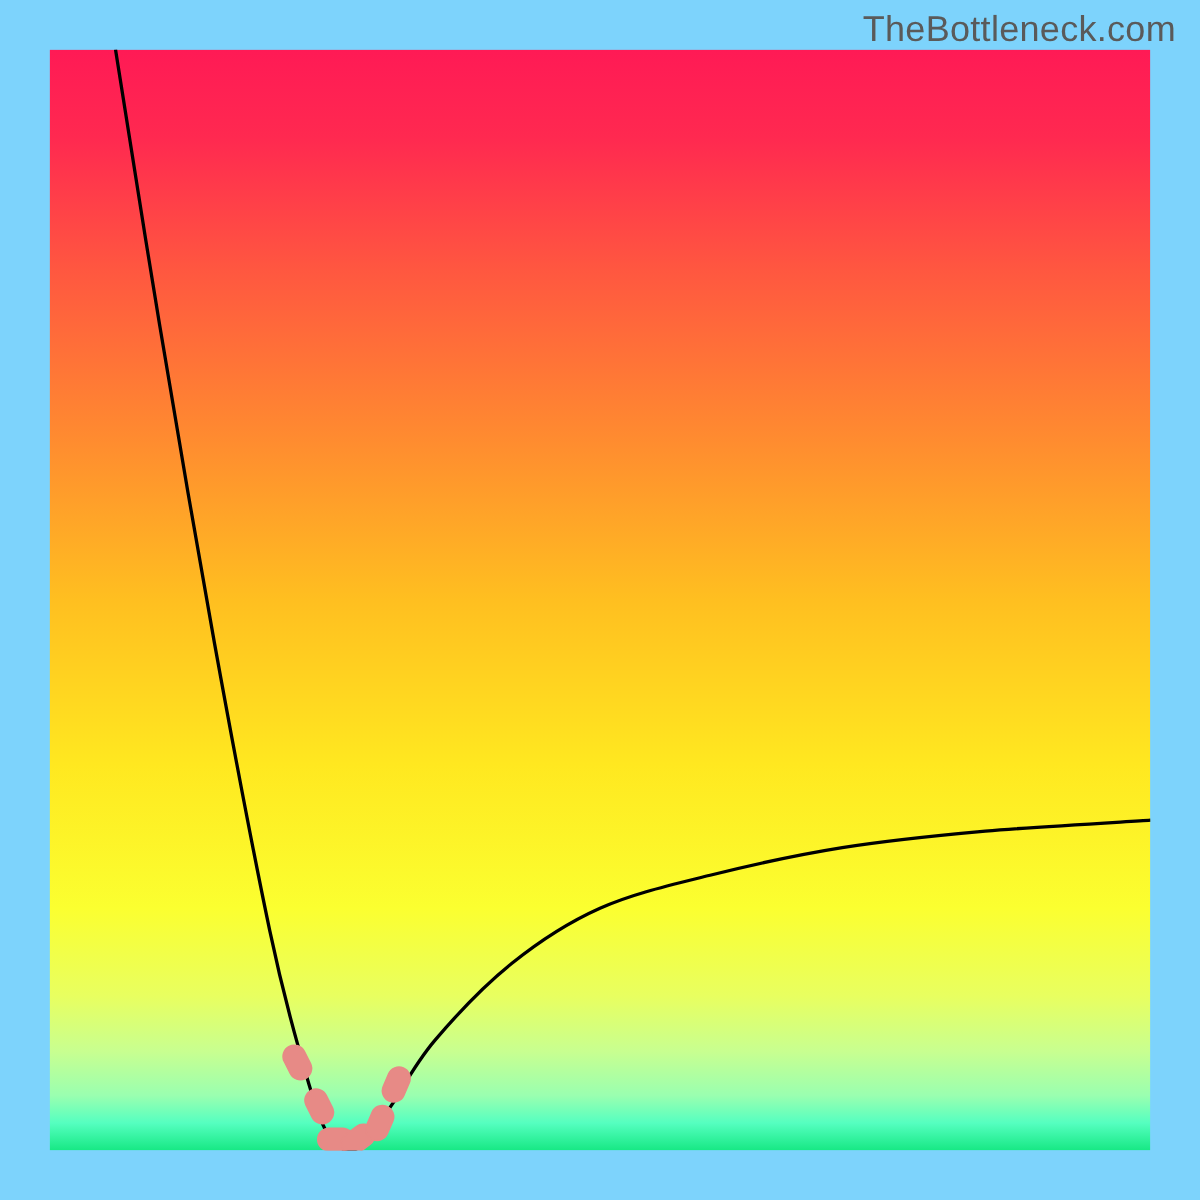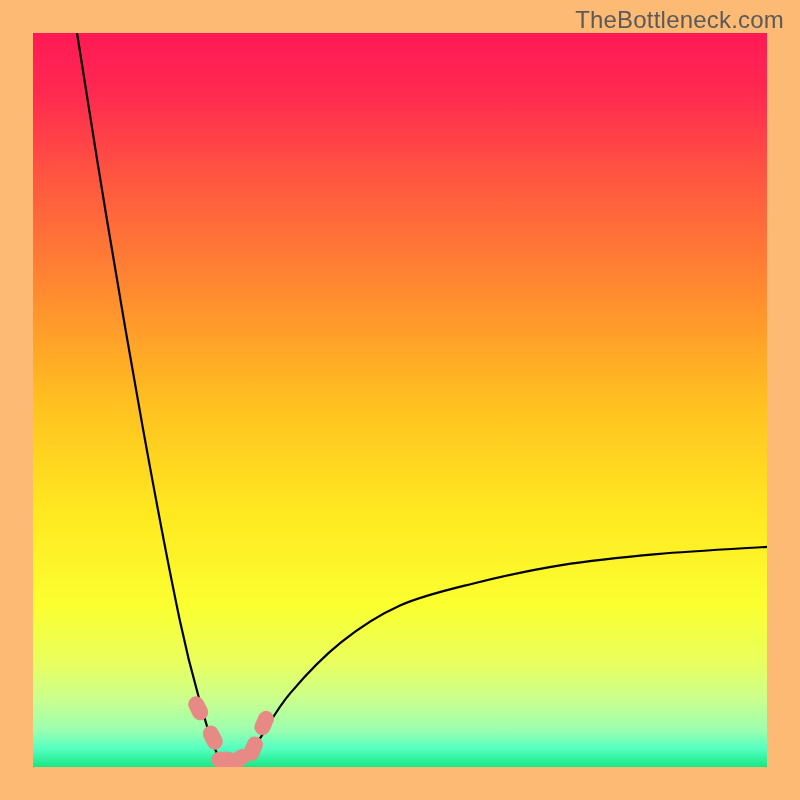--- a/index.html
+++ b/index.html
@@ -1,21 +1,21 @@
 <!DOCTYPE html>
 <html><head>
 <meta charset="utf-8">
 <style>
   * { margin: 0; padding: 0; box-sizing: border-box; }
   html, body { width: 800px; height: 800px; overflow: hidden; background: #000; }
   .frame {
     position: relative;
     width: 800px;
     height: 800px;
-    background: #fdba74;
+    background: #7dd3fc;
   }
   .plot-area {
     position: absolute;
     left: 33px;
     top: 33px;
     width: 734px;
     height: 734px;
     overflow: hidden;
   }
   .gradient-bg {

